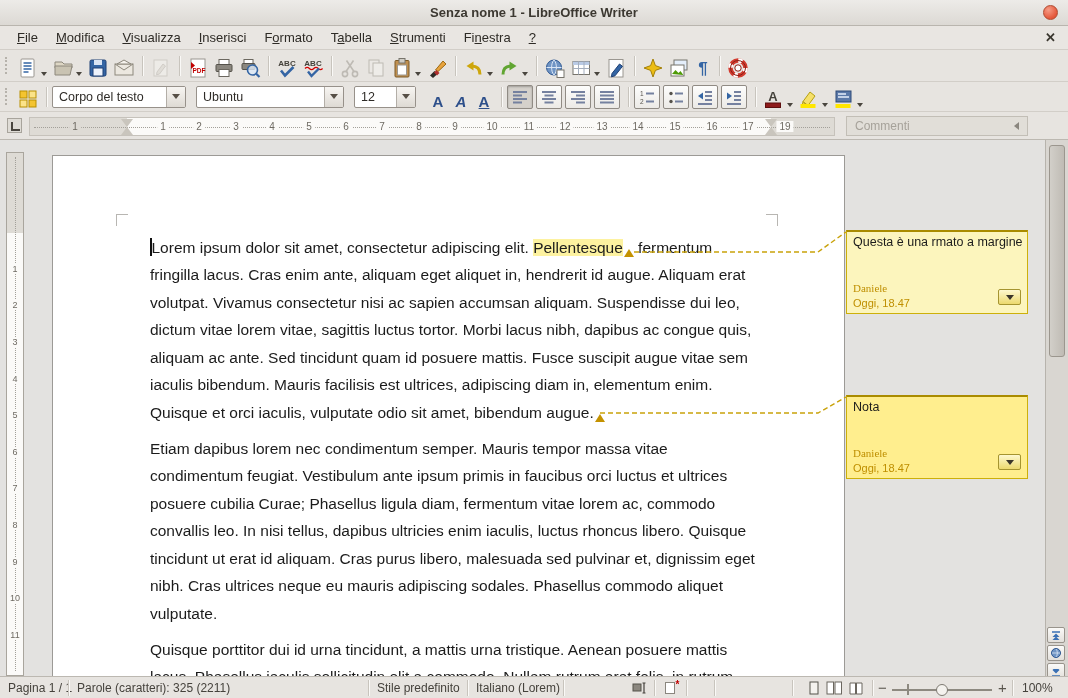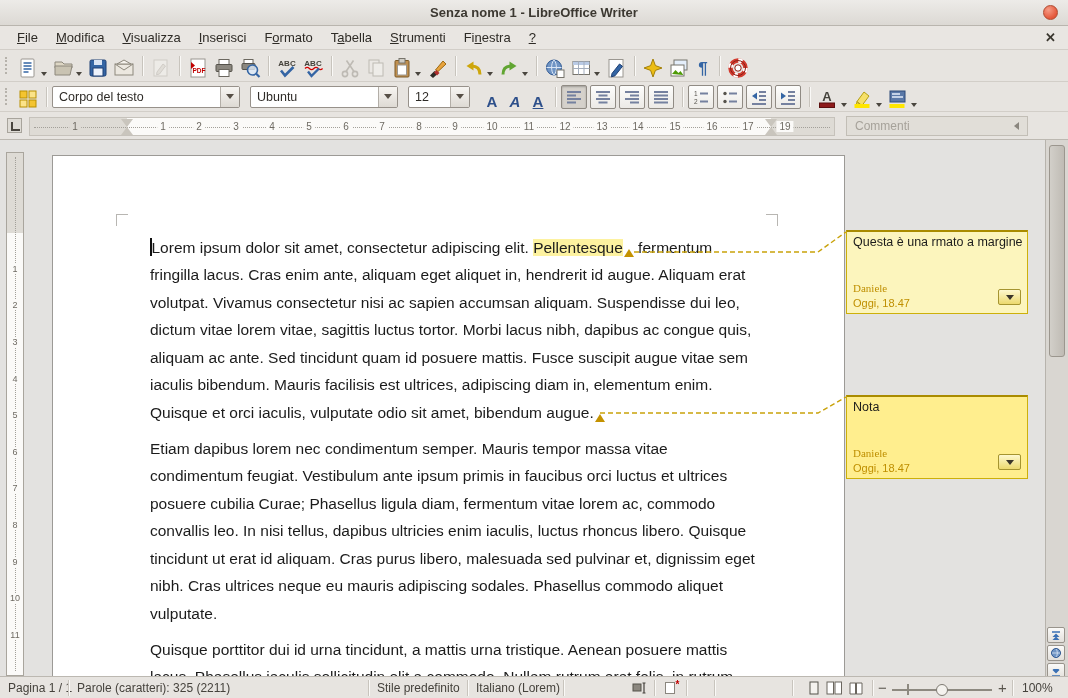--- a/index.html
+++ b/index.html
@@ -302,21 +302,21 @@
   <span class="grip"></span>
   <span class="tbtn">
     <svg>
         <rect x="3" y="3" width="7" height="7" fill="#f4c430" stroke="#b98f00"></rect>
         <rect x="12" y="3" width="7" height="7" fill="#fbe389" stroke="#b98f00"></rect>
         <rect x="3" y="12" width="7" height="7" fill="#fbe389" stroke="#b98f00"></rect>
         <rect x="12" y="12" width="7" height="7" fill="#f4c430" stroke="#b98f00"></rect>
       </svg>
     </span>
   <span class="vsep"></span>
-  <span class="combo" style="width:188px">
+  <span class="combo" style="width:134px">
     <span>Corpo del testo</span>
     <span class="cbtn">
         <span class="tri"></span>
       </span>
     </span>
   <span class="combo" style="width:148px">
     <span>Ubuntu</span>
     <span class="cbtn">
         <span class="tri"></span>
       </span>

